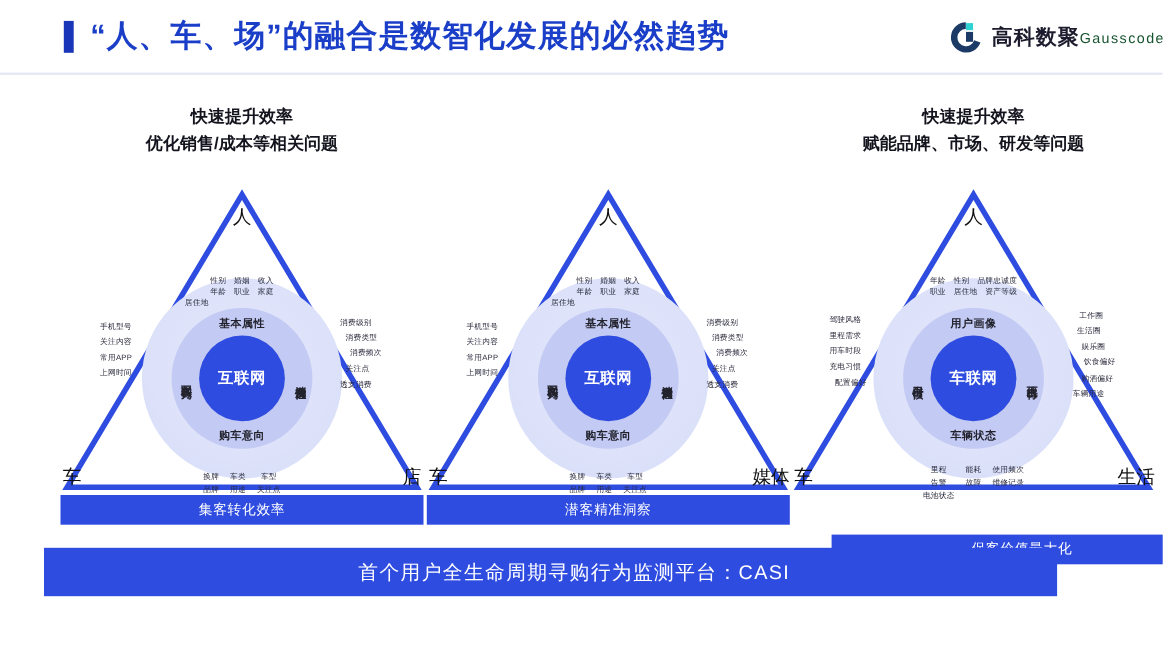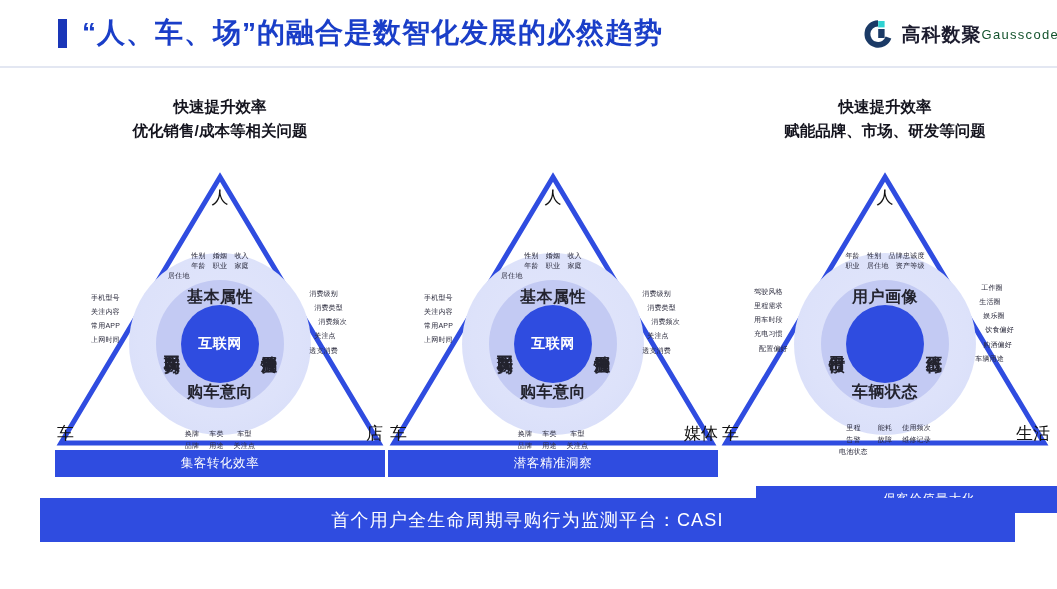--- a/index.html
+++ b/index.html
@@ -72,21 +72,21 @@
   .ring.r2{left:27px;top:27px;width:128px;height:128px;
     background:#c3caf3;}
   .ring.r1{left:52px;top:52px;width:78px;height:78px;
     background:#2f4ce0;}
   .core-label{
     position:absolute;left:52px;top:52px;width:78px;height:78px;
     display:flex;align-items:center;justify-content:center;
     color:#ffffff;font-size:14px;font-weight:bold;letter-spacing:.5px;
   }
   .ring2-lbl{
-    position:absolute;color:#23232e;font-size:16px;font-weight:bold;
+    position:absolute;color:#23232e;font-size:10px;font-weight:bold;
     white-space:nowrap;letter-spacing:.5px;
   }
   .ring2-lbl.top{left:50%;transform:translateX(-50%);top:34px;}
   .ring2-lbl.bot{left:50%;transform:translateX(-50%);bottom:32px;}
   .ring2-lbl.lft{left:32px;top:50%;transform:translateY(-50%);
     writing-mode:vertical-rl;}
   .ring2-lbl.rgt{right:32px;top:50%;transform:translateY(-50%);
     writing-mode:vertical-rl;}
 
   
@@ -105,23 +105,23 @@
   .bar{
     position:absolute;top:450px;height:27px;background:#2f4ce0;
     display:flex;align-items:center;justify-content:center;
     color:#fff;font-size:12.5px;letter-spacing:.6px;text-align:right;
   }
   .bar.b1{left:55px;width:330px;}
   .bar.b2{left:388px;width:330px;}
   .bar.b3{left:756px;width:346px;margin-top:36px;}
 
   .footer-bar{
-    position:absolute;left:40px;top:498px;width:975px;height:44px;
+    position:absolute;left:40px;top:498px;width:878px;height:44px;
     background:#2f4ce0;display:flex;align-items:center;justify-content:center;
-    color:#fff;font-size:18px;letter-spacing:1.2px;
+    color:#fff;font-size:18px;letter-spacing:1.2px;padding-left:43px;
   }
 </style>
 </head>
 <body>
 
 <div class="header">
   <div class="title-mark"></div>
   <div class="title-text">“人、车、场”的融合是数智化发展的必然趋势</div>
   <div class="logo">
     <div class="logo-mark">
@@ -267,20 +267,21 @@
     <polygon points="165,12 324,278 6,278" fill="none" stroke="#2f4ce0" stroke-width="5"></polygon>
   </svg>
   <div class="vertex top">人</div>
   <div class="vertex bl">车</div>
   <div class="vertex br wide">生活</div>
 
   <div class="rings">
     <div class="ring r3"></div>
     <div class="ring r2"></div>
     <div class="ring r1"></div>
+    <div class="core-label">车联网</div>
     <div class="ring2-lbl top">用户画像</div>
     <div class="ring2-lbl bot">车辆状态</div>
     <div class="ring2-lbl lft">出行习惯</div>
     <div class="ring2-lbl rgt">线下出行</div>
 
     <div class="olbl ctr" style="left:50%;transform:translateX(-50%);top:-2px;width:134px;">
       <div>年龄　性别　品牌忠诚度</div>
       <div>职业　居住地　资产等级</div>
     </div>
 

